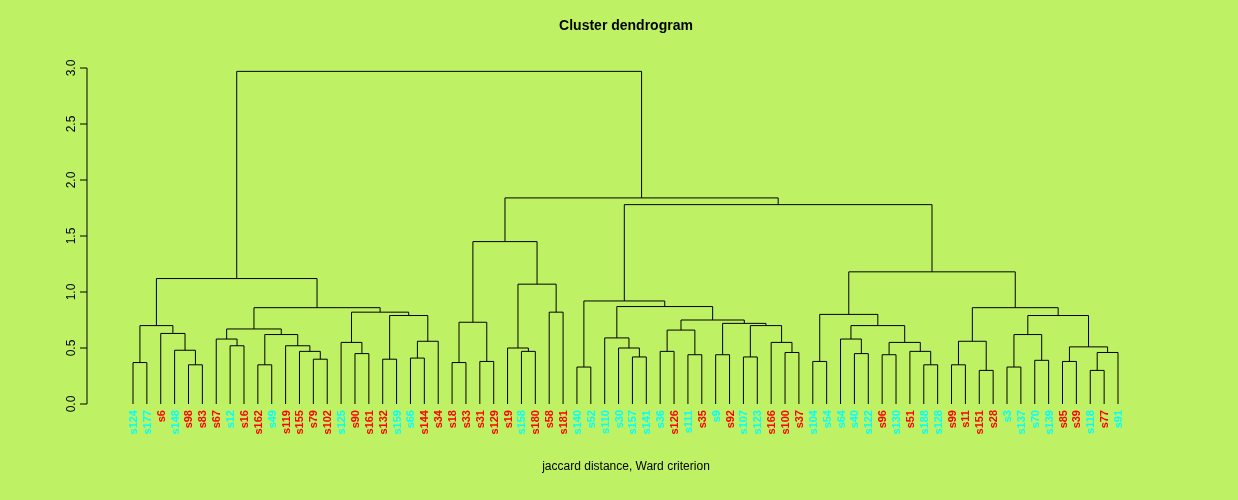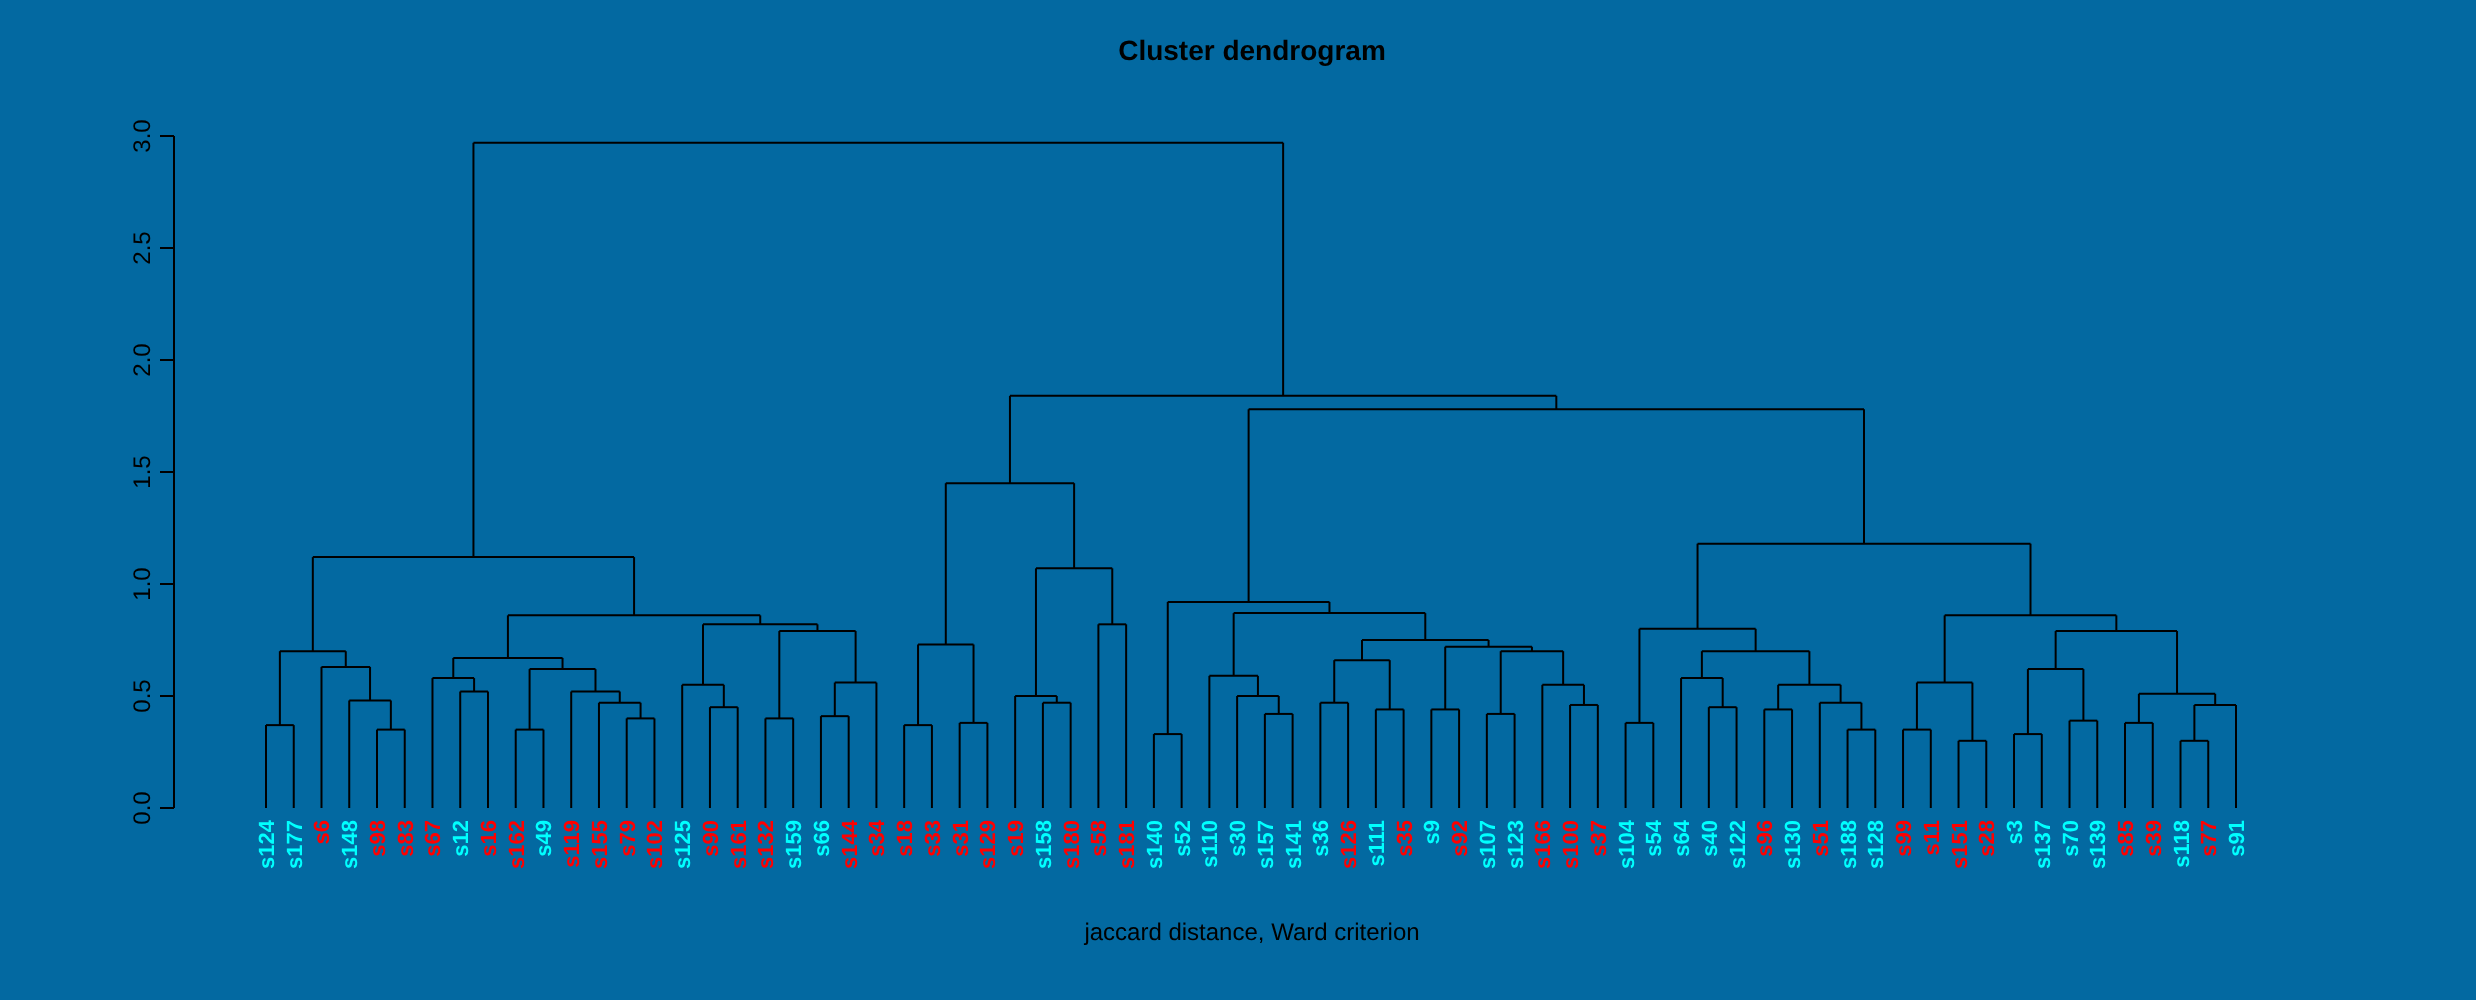--- a/index.html
+++ b/index.html
@@ -1,17 +1,17 @@
 <!DOCTYPE html>
 <html><head>
 <meta charset="utf-8">
 <style>
   html,body{margin:0;padding:0;background:#FFFFFF;}
   body{width:1238px;height:500px;overflow:hidden;font-family:"Liberation Sans",sans-serif;}
-  #figure{position:relative;width:1238px;height:500px;background:#0369a1;}
+  #figure{position:relative;width:1238px;height:500px;background:#bef264;}
   svg text{font-family:"Liberation Sans",sans-serif;}
   .title-text{font-size:14px;font-weight:bold;fill:#000000;}
   .subtitle-text{font-size:12px;fill:#000000;}
   .tick-label{font-size:12px;fill:#000000;}
   .leaf-label{font-size:11px;font-weight:bold;}
 </style>
 </head>
 <body>
 
 <div id="figure">

